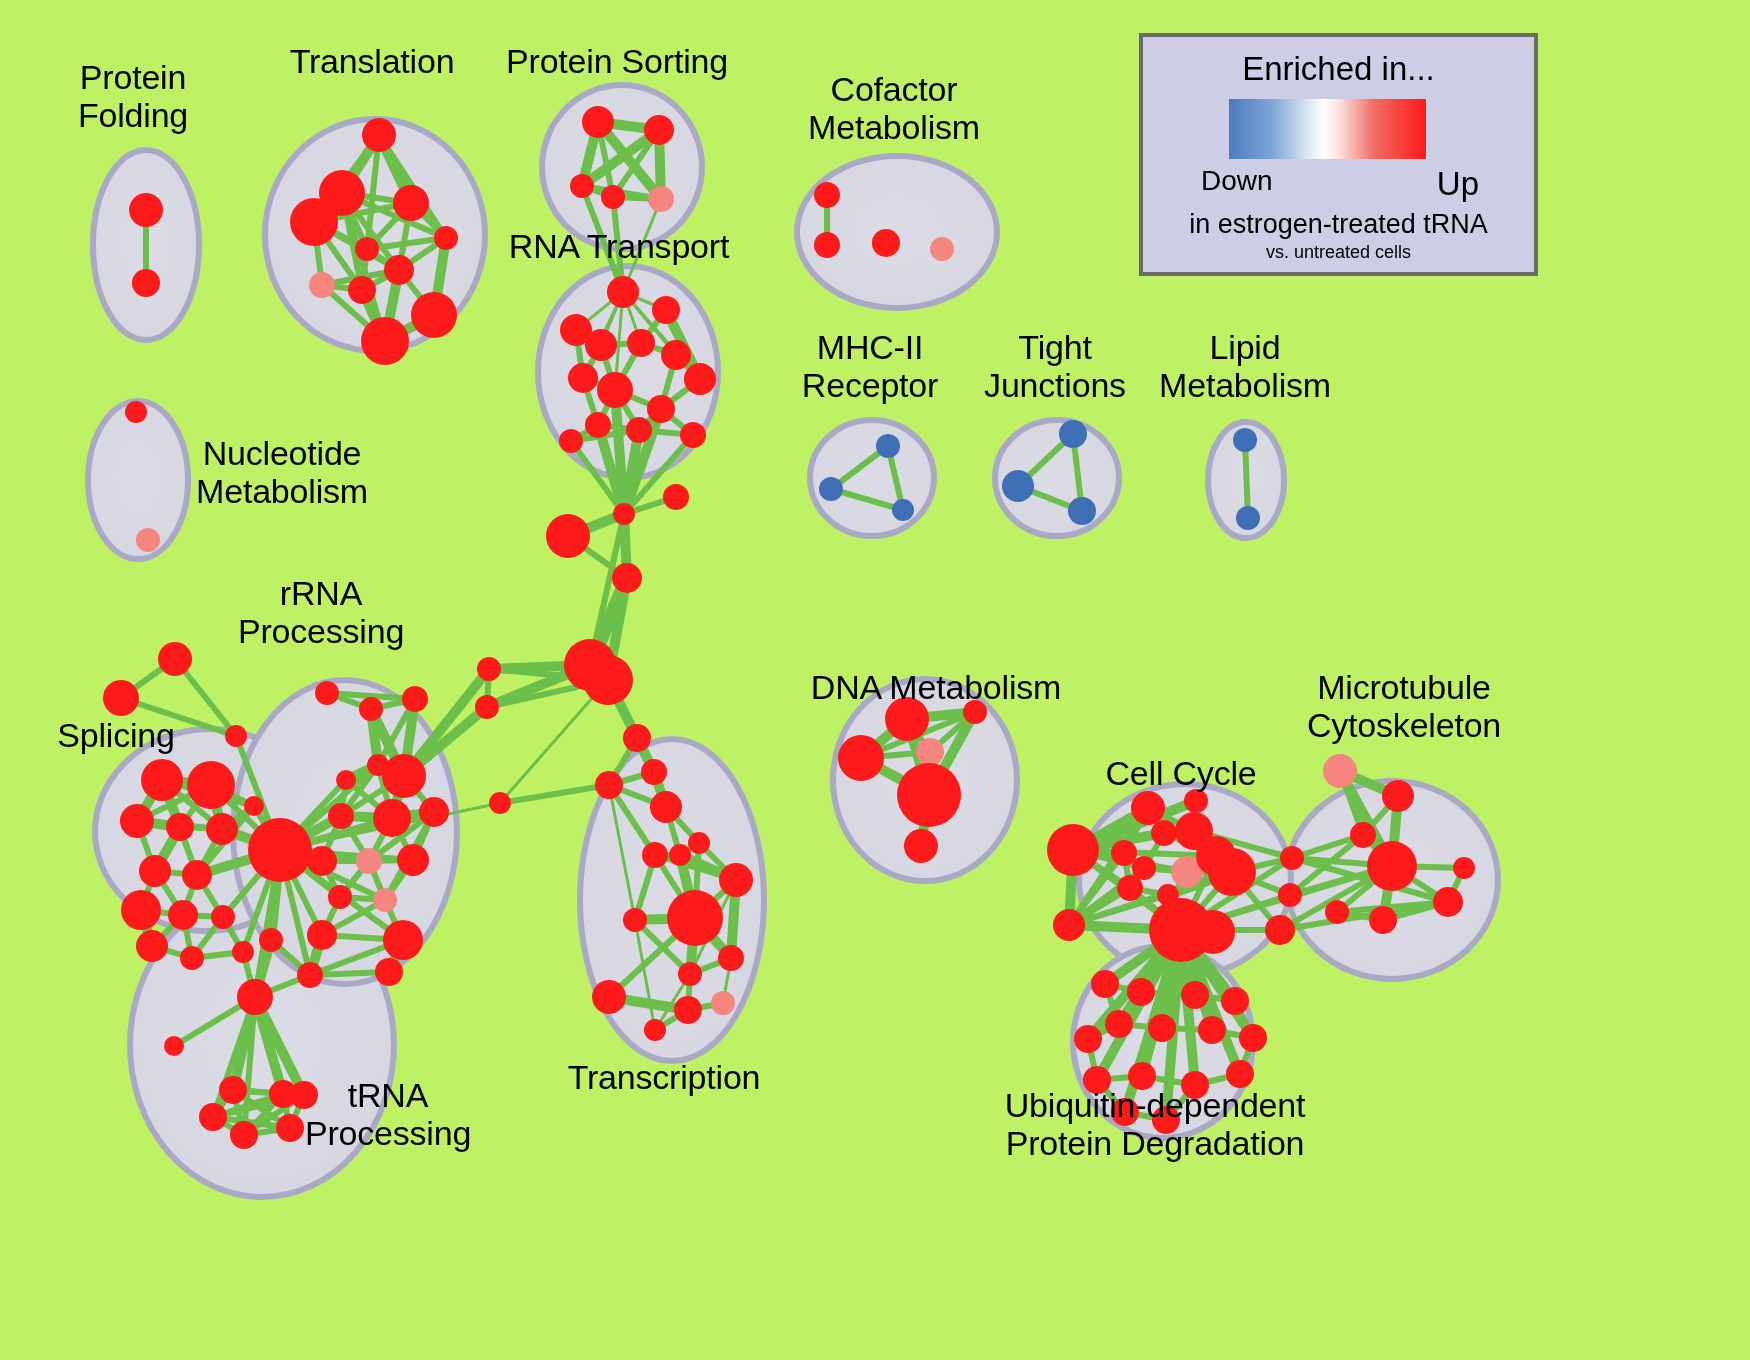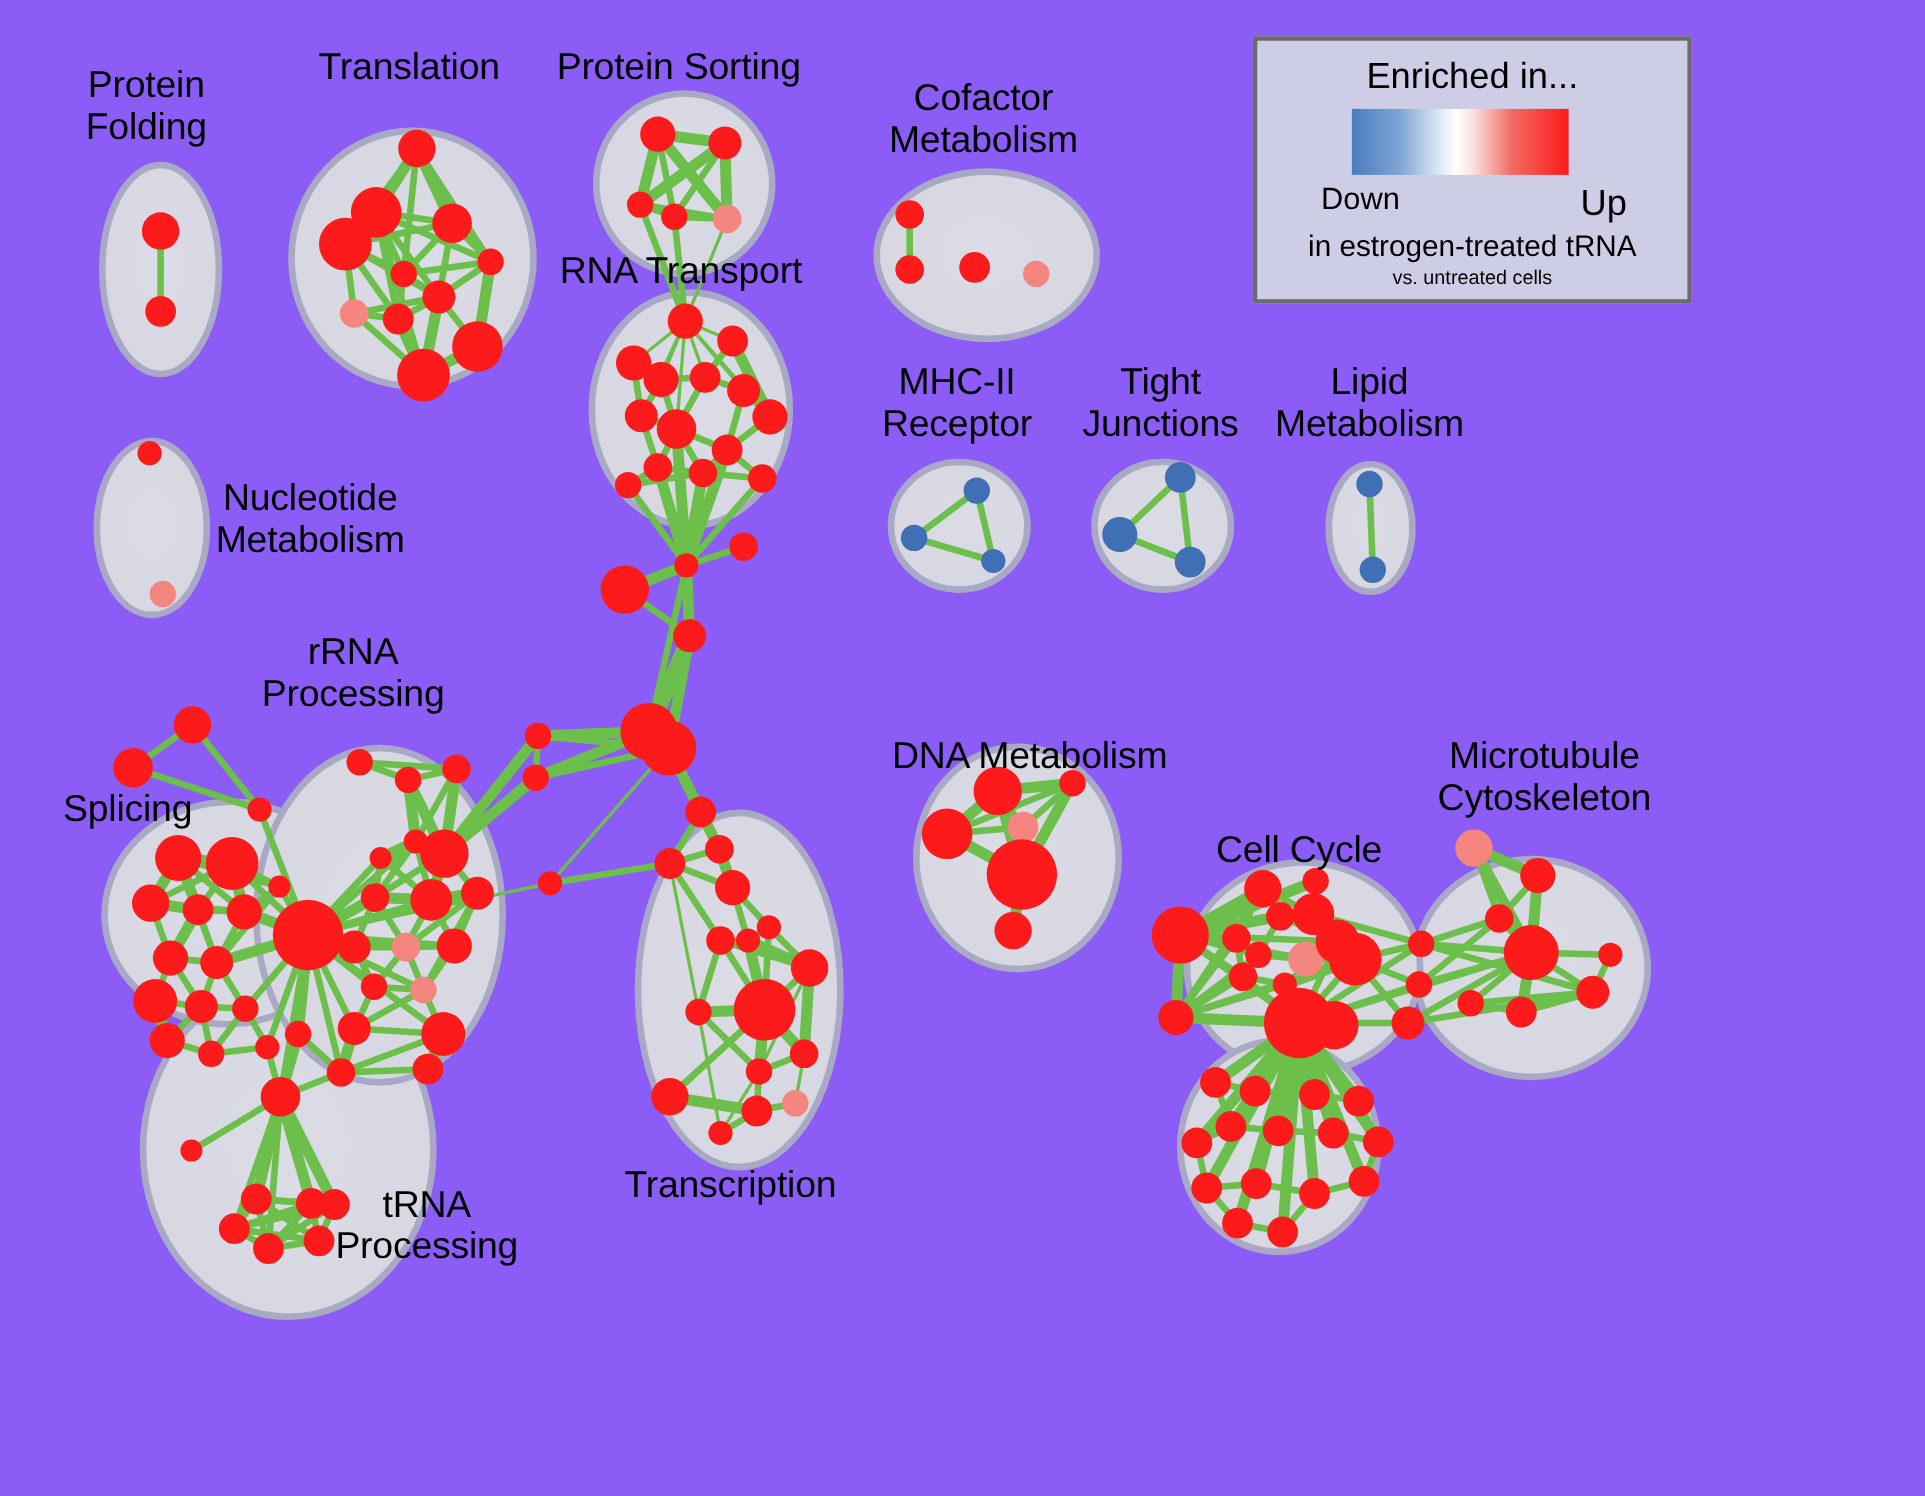--- a/index.html
+++ b/index.html
@@ -1,19 +1,19 @@
 <!DOCTYPE html>
 <html><head>
 <meta charset="utf-8">
 <style>
   html,body{margin:0;padding:0;background:#fff;}
   #stage{
     position:relative;
     width:1750px;height:1360px;
-    background:#8b5cf6;
+    background:#bef264;
     font-family:"Liberation Sans", sans-serif;
     overflow:hidden;
   }
   #net{position:absolute;left:0;top:0;width:1750px;height:1360px;}
   .lbl{
     position:absolute;
     color:#000;
     font-family:"Liberation Sans", sans-serif;
     font-size:34px;
     line-height:1.12;
@@ -737,20 +737,22 @@
   <div class="lbl" style="left:116px;top:716px;">Splicing</div>
   <div class="lbl" style="left:321px;top:574px;">rRNA
 Processing</div>
   <div class="lbl" style="left:388px;top:1076px;">tRNA
 Processing</div>
   <div class="lbl" style="left:664px;top:1058px;">Transcription</div>
   <div class="lbl" style="left:936px;top:634px;margin-top:34px;">DNA Metabolism</div>
   <div class="lbl" style="left:1181px;top:754px;">Cell Cycle</div>
   <div class="lbl" style="left:1404px;top:668px;">Microtubule
 Cytoskeleton</div>
+  <div class="lbl" style="left:1155px;top:1086px;">Ubiquitin-dependent
+Protein Degradation</div>
 
   <div id="legend">
     <div id="legend-title">Enriched in...</div>
     <div id="legend-bar"></div>
     <div id="legend-down">Down</div>
     <div id="legend-up">Up</div>
     <div id="legend-sub1">in estrogen-treated tRNA</div>
     <div id="legend-sub2">vs. untreated cells</div>
   </div>
 

